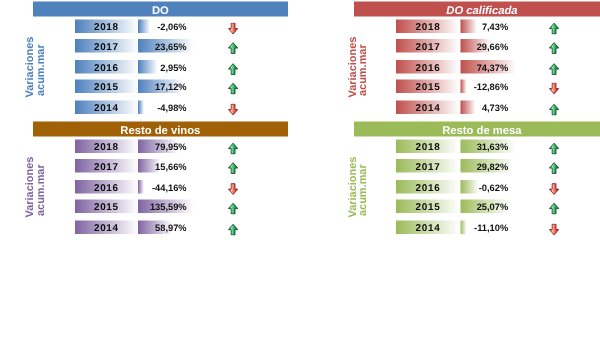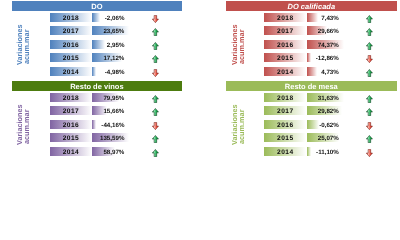--- a/index.html
+++ b/index.html
@@ -3,21 +3,21 @@
 <meta charset="utf-8">
 <style>
   html,body{margin:0;padding:0;}
   body{width:400px;height:168px;background:#ffffff;
        font-family:"Liberation Sans",sans-serif;overflow:hidden;
        -webkit-font-smoothing:antialiased;text-rendering:geometricPrecision;}
   .board{position:relative;width:400px;height:168px;}
 
   .panel{position:absolute;width:170.6px;}
 
-  .ptitle{position:absolute;left:5px;top:0;width:170.6px;height:9.6px;
+  .ptitle{position:absolute;left:15px;top:0;width:170.6px;height:9.6px;
           line-height:12.2px;text-align:center;color:#ffffff;
           font-weight:bold;font-size:7.5px;}
 
   .vlab{position:absolute;transform-origin:left top;white-space:nowrap;
         font-weight:bold;font-size:7.3px;line-height:7.3px;}
 
   .row{position:absolute;height:9.2px;}
 
   .ycell{position:absolute;left:43px;width:42.2px;height:9.2px;
          line-height:12.6px;text-align:center;font-weight:bold;
@@ -218,21 +218,21 @@
                 <stop offset="0.32" stop-color="#8ce0ad"></stop>
                 <stop offset="0.62" stop-color="#1fae54"></stop>
                 <stop offset="1" stop-color="#0f8235"></stop>
               </linearGradient>
             </defs>
             <path d="M32 3 L61 37 L44 37 L44 71 L20 71 L20 37 L3 37 Z" fill="url(#gU_1_4)" stroke="#0f3a1f" stroke-width="5" stroke-linejoin="miter"></path>
           </svg></div>
       </div>
     </div>
     <div class="panel" style="left: 6.6px; top: 81px;">
-      <div class="ptitle" style="background: #4d7c0f;">Resto de vinos</div>
+      <div class="ptitle" style="background: #a16207;">Resto de vinos</div>
       <div class="vlab" style="color: rgb(128, 100, 162); left: 9.6px; top: 64px; transform: rotate(-90deg);">Variaciones</div>
       <div class="vlab" style="color: rgb(128, 100, 162); left: 16.6px; top: 63px; transform: rotate(-90deg);">acum.mar</div>
       <div class="row" style="left: 0px; top: 11.5px; width: 170.6px;">
         <div class="ycell" style="background: linear-gradient(to right, rgb(128, 100, 162) 0%, rgb(255, 255, 255) 100%);">2018</div>
         <div class="vcell">
           <div class="bar" style="width: 27.0232px; background: linear-gradient(to right, rgb(128, 100, 162) 0%, rgb(255, 255, 255) 100%);"></div>
           <div class="vtext">79,95%</div>
         </div>
         <div class="arrow" style="left: 145.2px; top: 2.2px;"><svg viewBox="0 0 64 73" width="6.8" height="8">
             <defs>

